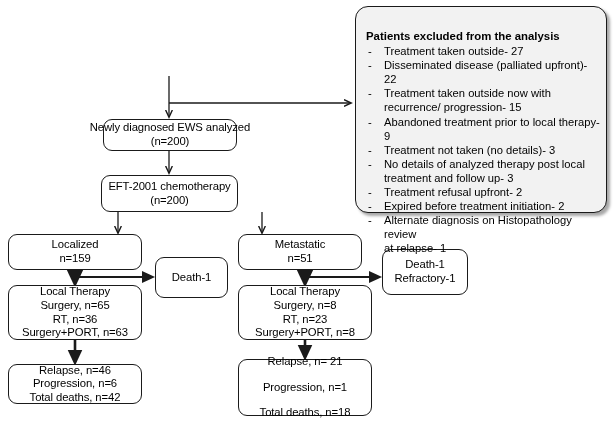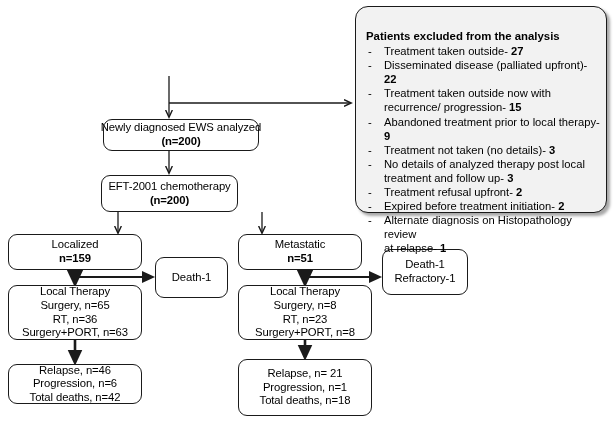--- a/index.html
+++ b/index.html
@@ -25,21 +25,21 @@
     flex-direction: column;
     align-items: center;
     justify-content: center;
     text-align: center;
     color: #000000;
     font-size: 11.3px;
     line-height: 13.6px;
     letter-spacing: -0.1px;
   }
   .box .ln { display: block; white-space: pre; }
-  .bold { font-weight: bold; }
+  .bold { font-weight: normal; }
 
   
   .panel {
     position: absolute;
     box-sizing: border-box;
     border: 1.6px solid #1a1a1a;
     border-radius: 13px;
     background: #f2f2f2;
     box-shadow: 3px 3px 3px rgba(0,0,0,0.35);
     padding: 6px 4px 4px 8px;
@@ -128,21 +128,21 @@
     <g>
       <path d="M75,340 L75,362" stroke="#1a1a1a" stroke-width="2.6" fill="none" marker-end="url(#ah-thick)"></path>
     </g>
 
     <g>
       <path d="M305,340 L305,357" stroke="#1a1a1a" stroke-width="2.6" fill="none" marker-end="url(#ah-thick)"></path>
     </g>
   </svg>
 
 
-  <div class="box" style="left:103px; top:119px; width:156px; height:32px;">
+  <div class="box" style="left:103px; top:119px; width:134px; height:32px;">
     <span class="ln">Newly diagnosed EWS analyzed</span>
     <span class="ln bold">(n=200)</span>
   </div>
 
   <div class="box" style="left:101px; top:175px; width:137px; height:37px;">
     <span class="ln">EFT-2001 chemotherapy</span>
     <span class="ln bold">(n=200)</span>
   </div>
 
   <div class="box" style="left:8px; top:234px; width:134px; height:36px;">
@@ -177,21 +177,21 @@
     <span class="ln">RT, n=23</span>
     <span class="ln">Surgery+PORT, n=8</span>
   </div>
 
   <div class="box" style="left:8px; top:364px; width:134px; height:40px;">
     <span class="ln">Relapse, n=46</span>
     <span class="ln">Progression, n=6</span>
     <span class="ln">Total deaths, n=42</span>
   </div>
 
-  <div class="box" style="left:238px; top:359px; width:134px; height:57px;">
+  <div class="box" style="left:238px; top:359px; width:134px; height:57px;gap:12px;">
     <span class="ln">Relapse, n= 21</span>
     <span class="ln">Progression, n=1</span>
     <span class="ln">Total deaths, n=18</span>
   </div>
 
   <div class="panel" style="left:355px; top:6px; width:252px; height:207px;">
     <div class="panel-title">Patients excluded from the analysis</div>
     <ul id="excluded-list">
         <li><span class="dash">-</span><span>Treatment taken outside- </span><span class="bold">27</span></li>
         <li><span class="dash">-</span><span>Disseminated disease (palliated upfront)- </span><span class="bold">22</span></li>

